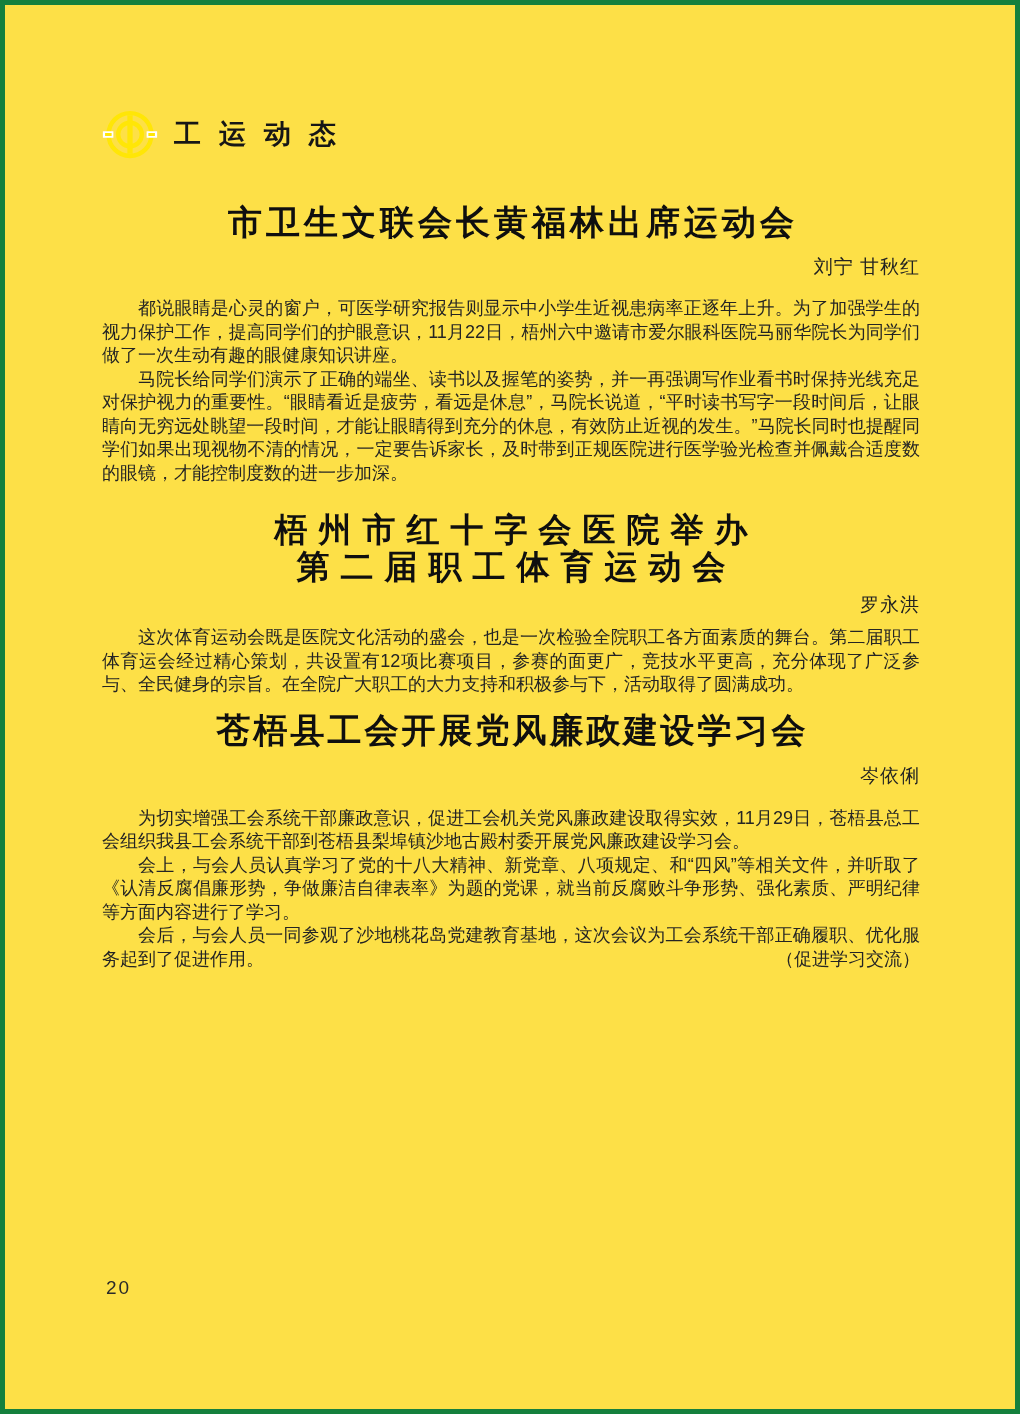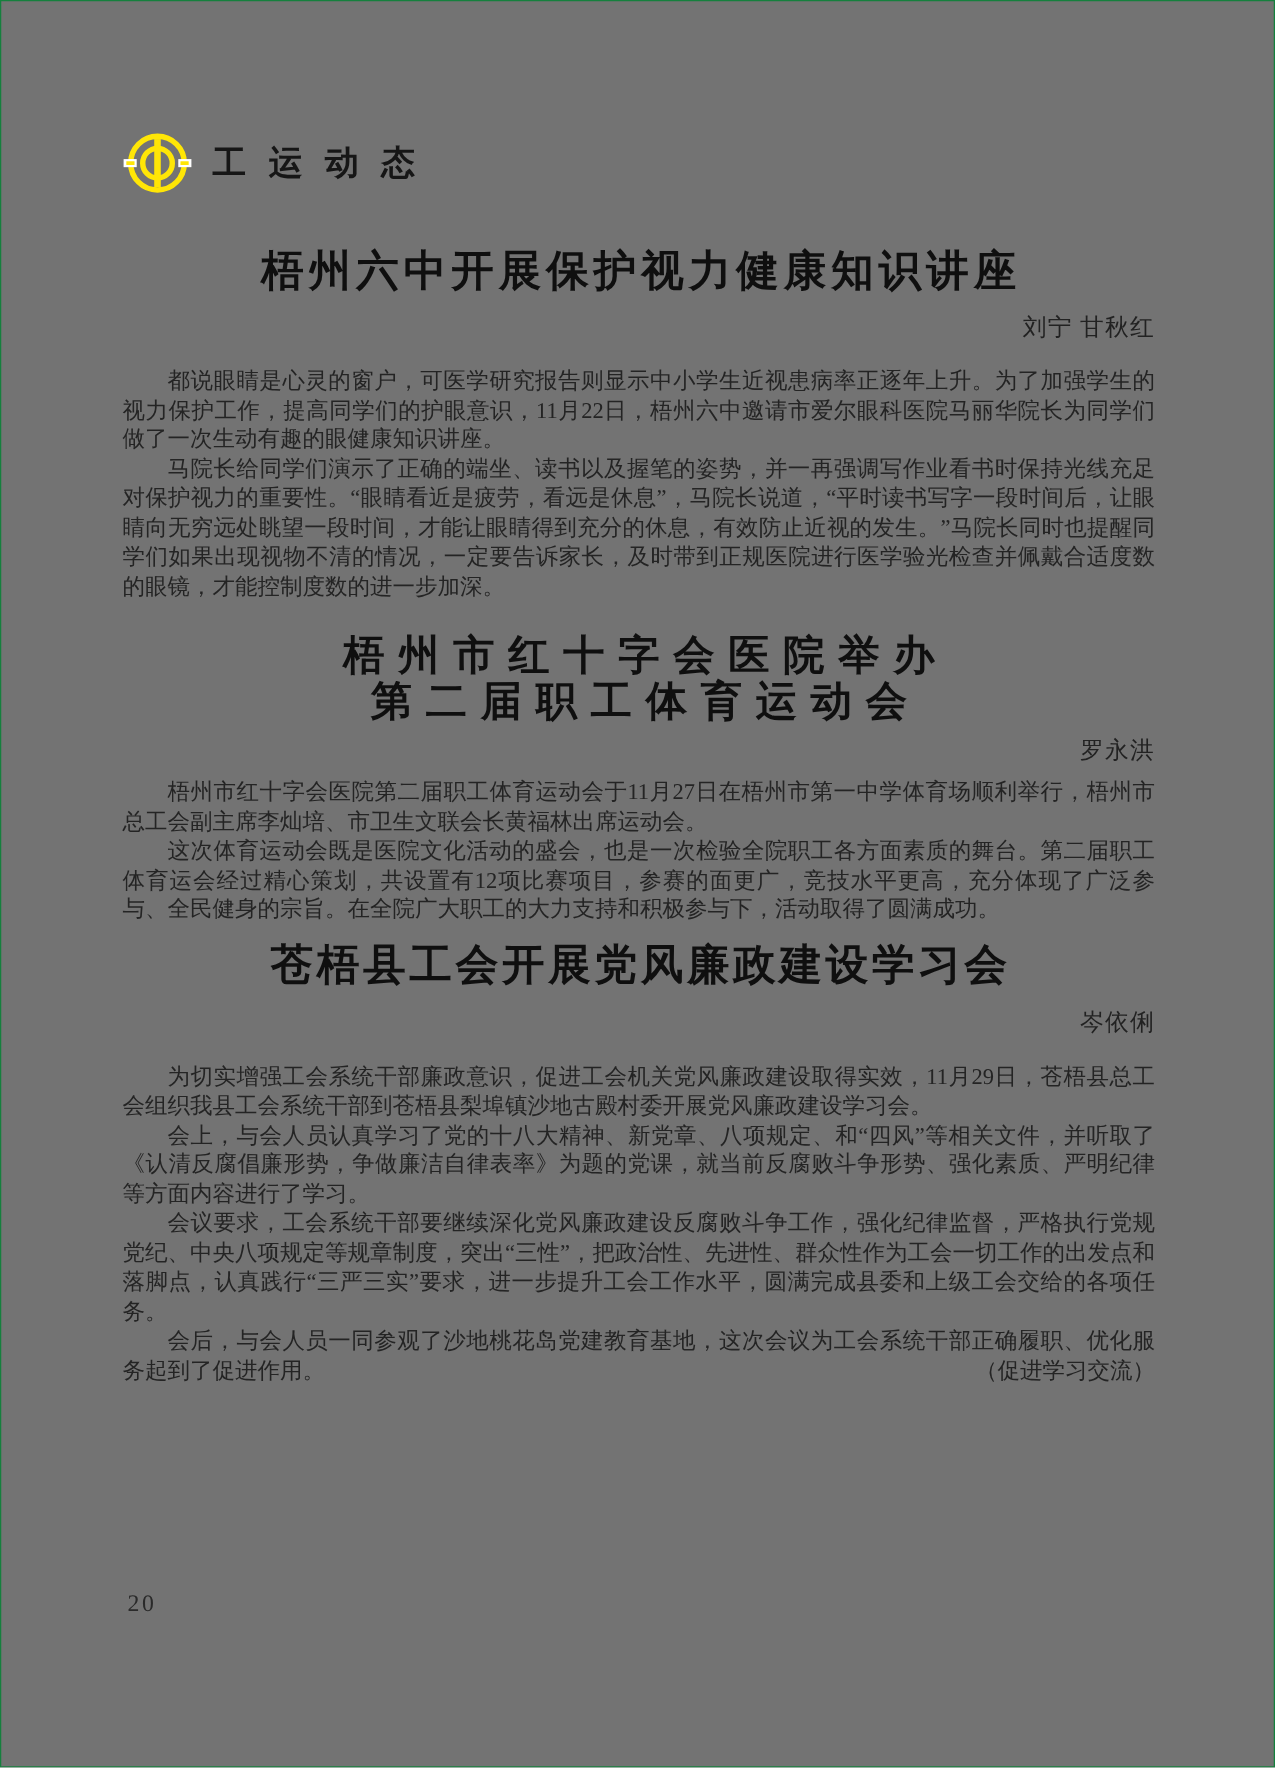--- a/index.html
+++ b/index.html
@@ -1,24 +1,24 @@
 <!DOCTYPE html>
 <html><head>
 <meta charset="utf-8">
 <style>
   html, body { margin: 0; padding: 0; background: #ffffff; }
   .page {
     position: relative;
     width: 1020px;
     height: 1414px;
     box-sizing: border-box;
-    background: #737373;
-    border: 1px solid #15803d;
+    background: #fde047;
+    border: 5px solid #15803d;
     overflow: hidden;
-    font-family: Liberation Serif, serif;
+    font-family: Liberation Sans, sans-serif;
     color: #1c1c1c;
   }
   .content { padding: 0 95px 0 97px; }
 
   
   .header { margin-top: 104px; display: flex; align-items: center; height: 50px; }
   .logo { width: 56px; height: 49px; flex: 0 0 auto; }
   .brand {
     margin-left: 16px;
     font-size: 27px;
@@ -83,50 +83,48 @@
         <rect x="3.5" y="26.3" width="7.5" height="3.4" fill="#FFE606"></rect>
         <rect x="53" y="26.3" width="7.5" height="3.4" fill="#FFE606"></rect>
         <circle cx="32" cy="28" r="13.5" fill="none" stroke="#FFE606" stroke-width="5"></circle>
         <rect x="29" y="6" width="6" height="44" fill="#FFE606"></rect>
       </svg>
       <div class="brand">工运动态</div>
     </div>
 
     <section class="article a1">
       <h2 class="t1">
-        <span>梧州六中开展保护视力健康知识讲座</span>
+        <span>市卫生文联会长黄福林出席运动会</span>
       </h2>
       <div class="authors">刘宁 甘秋红</div>
       <div class="body">
         <p>都说眼睛是心灵的窗户，可医学研究报告则显示中小学生近视患病率正逐年上升。为了加强学生的视力保护工作，提高同学们的护眼意识，11月22日，梧州六中邀请市爱尔眼科医院马丽华院长为同学们做了一次生动有趣的眼健康知识讲座。</p>
         <p>马院长给同学们演示了正确的端坐、读书以及握笔的姿势，并一再强调写作业看书时保持光线充足对保护视力的重要性。“眼睛看近是疲劳，看远是休息”，马院长说道，“平时读书写字一段时间后，让眼睛向无穷远处眺望一段时间，才能让眼睛得到充分的休息，有效防止近视的发生。”马院长同时也提醒同学们如果出现视物不清的情况，一定要告诉家长，及时带到正规医院进行医学验光检查并佩戴合适度数的眼镜，才能控制度数的进一步加深。</p>
       </div>
     </section>
 
     <section class="article a2">
       <h2 class="t2">
         <span class="tline">梧州市红十字会医院举办</span>
         <span class="tline">第二届职工体育运动会</span>
       </h2>
       <div class="authors">罗永洪</div>
       <div class="body">
-        <p>梧州市红十字会医院第二届职工体育运动会于11月27日在梧州市第一中学体育场顺利举行，梧州市总工会副主席李灿培、市卫生文联会长黄福林出席运动会。</p>
         <p>这次体育运动会既是医院文化活动的盛会，也是一次检验全院职工各方面素质的舞台。第二届职工体育运会经过精心策划，共设置有12项比赛项目，参赛的面更广，竞技水平更高，充分体现了广泛参与、全民健身的宗旨。在全院广大职工的大力支持和积极参与下，活动取得了圆满成功。</p>
       </div>
     </section>
 
     <section class="article a3">
       <h2 class="t3">
         <span>苍梧县工会开展党风廉政建设学习会</span>
       </h2>
       <div class="authors">岑依俐</div>
       <div class="body">
         <p>为切实增强工会系统干部廉政意识，促进工会机关党风廉政建设取得实效，11月29日，苍梧县总工会组织我县工会系统干部到苍梧县梨埠镇沙地古殿村委开展党风廉政建设学习会。</p>
         <p>会上，与会人员认真学习了党的十八大精神、新党章、八项规定、和“四风”等相关文件，并听取了《认清反腐倡廉形势，争做廉洁自律表率》为题的党课，就当前反腐败斗争形势、强化素质、严明纪律等方面内容进行了学习。</p>
-        <p>会议要求，工会系统干部要继续深化党风廉政建设反腐败斗争工作，强化纪律监督，严格执行党规党纪、中央八项规定等规章制度，突出“三性”，把政治性、先进性、群众性作为工会一切工作的出发点和落脚点，认真践行“三严三实”要求，进一步提升工会工作水平，圆满完成县委和上级工会交给的各项任务。</p>
         <p><span>会后，与会人员一同参观了沙地桃花岛党建教育基地，这次会议为工会系统干部正确履职、优化服务起到了促进作用。</span><span class="attribution">（促进学习交流）</span></p>
       </div>
     </section>
 
   </div>
 
   <div class="page-number">20</div>
 </div>
 
 </body></html>

